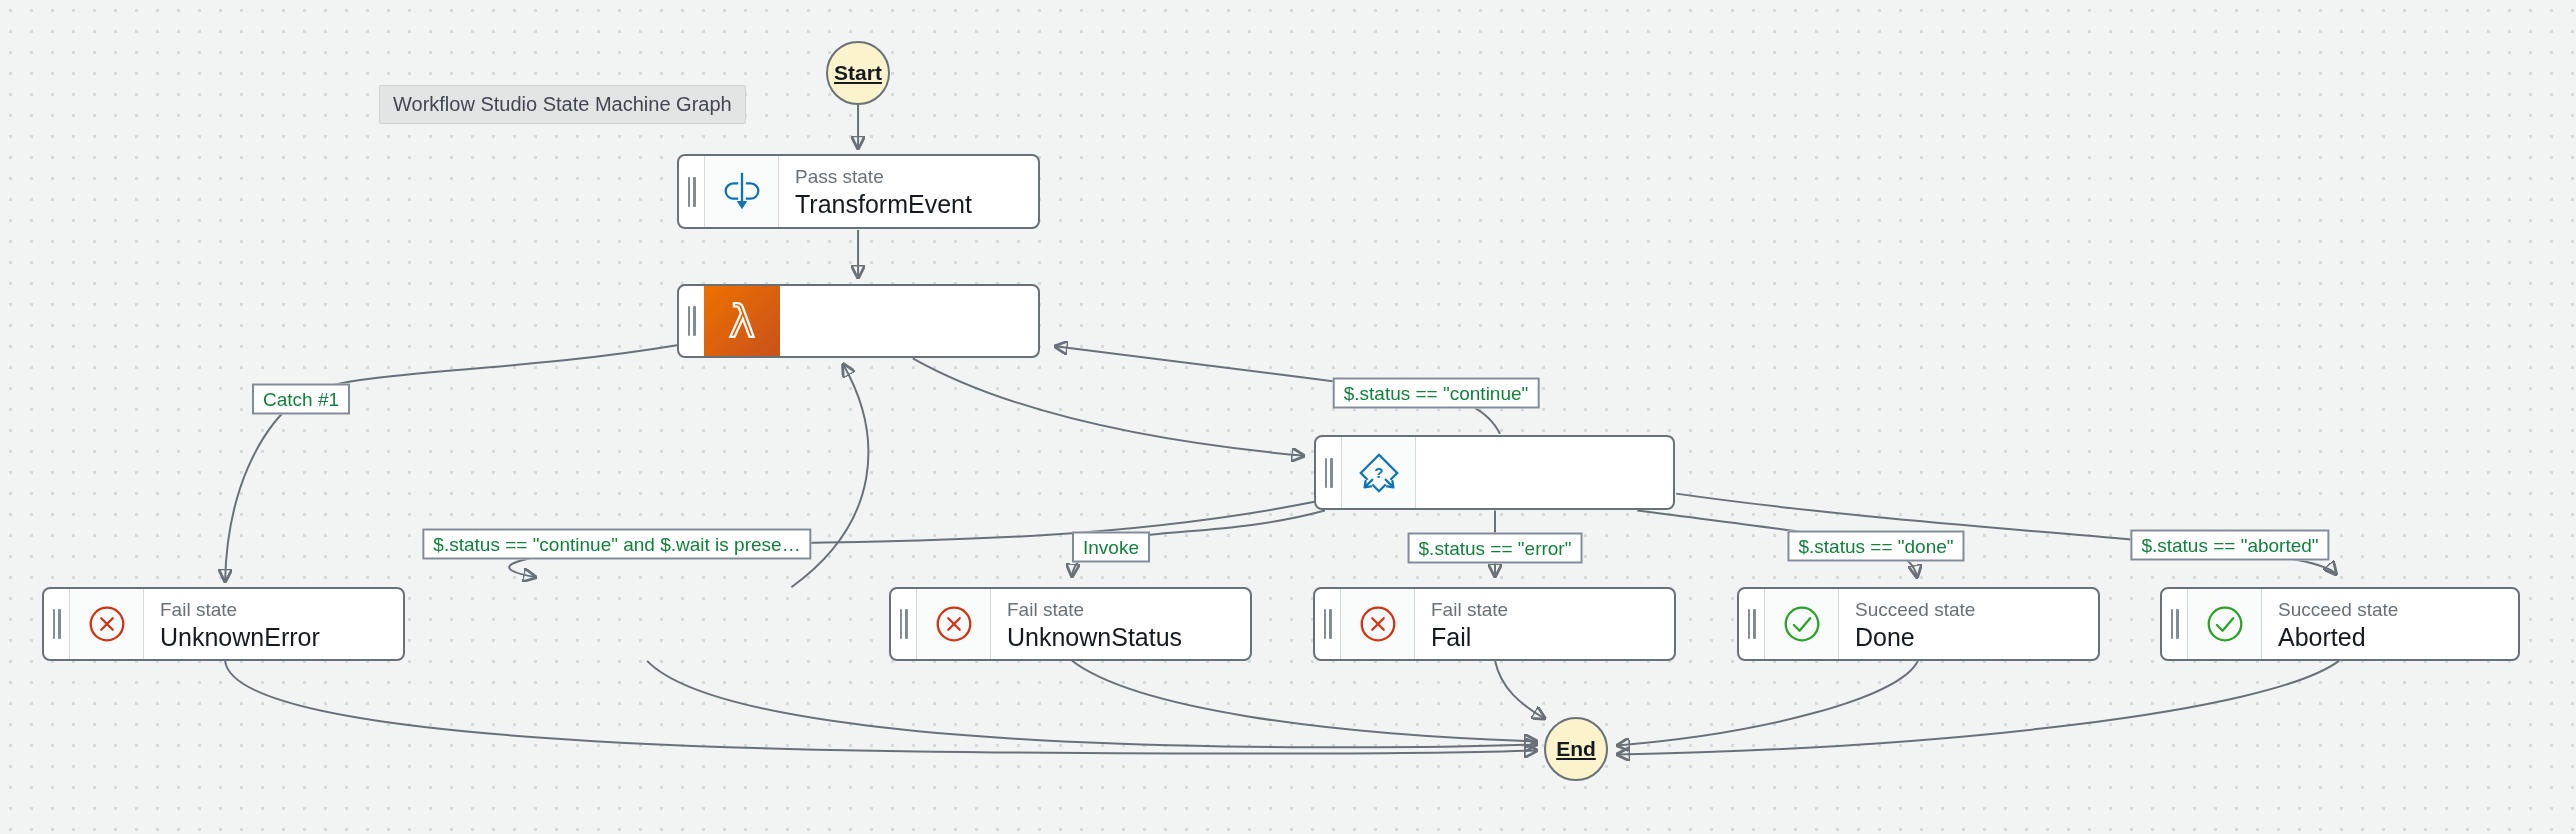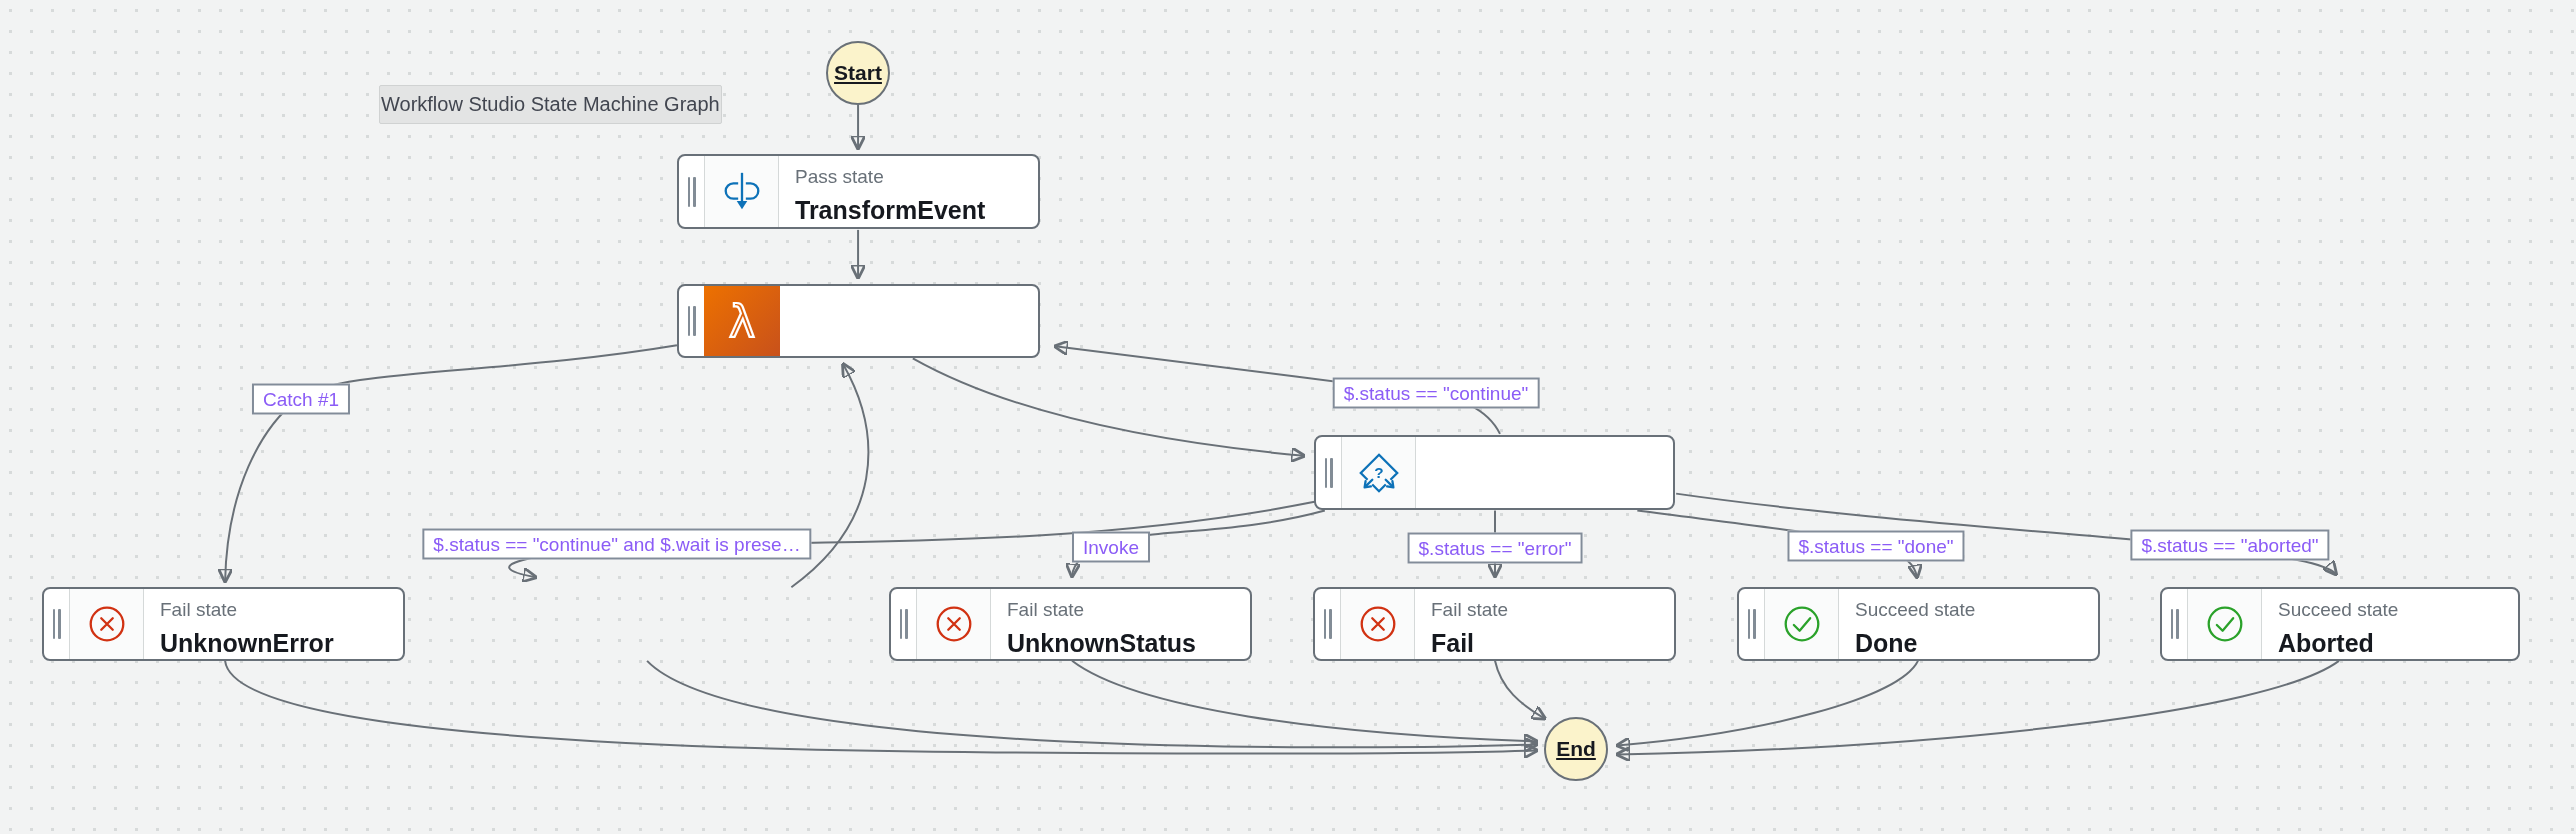--- a/index.html
+++ b/index.html
@@ -25,38 +25,38 @@
     width:73px; flex:none; background:#fafbfb;
     border-left:1px solid #d5d9d9; border-right:1px solid #d5d9d9;
     display:flex; align-items:center; justify-content:center;
   }
   .icon-cell.lambda {
     width:76px; border:none;
     background:linear-gradient(135deg,#ed7100,#c8511b);
   }
   .text-cell { padding:10px 0 0 16px; display:flex; flex-direction:column; overflow:hidden; }
   .state-type { font-size:19px; line-height:22px; color:#687078; white-space:nowrap; }
-  .state-name { font-size:25px; line-height:28px; font-weight:700; color:#16191f; margin-top:8px; white-space:nowrap; }
+  .state-name { font-size:25px; line-height:28px; font-weight:400; color:#16191f; margin-top:2px; white-space:nowrap; }
 
   .terminal {
     position:absolute; width:64px; height:64px; border-radius:50%;
     background:#fbf3cb; border:2px solid #697077; box-sizing:border-box;
     display:flex; align-items:center; justify-content:center;
     font-size:21px; font-weight:600; color:#16191f;text-decoration:underline;
   }
   .edge-label {
     position:absolute; transform:translate(-50%,-50%);
     background:#fff; border:2px solid #828c99;
-    color:#8b5cf6; font-size:19px; line-height:19px;
+    color:#15803d; font-size:19px; line-height:19px;
     padding:4px 9px; white-space:nowrap;
   }
   .tooltip {
     position:absolute; left:379px; top:85px;
     background:#e3e4e4; border:1px solid #d0d2d2; border-radius:2px;
-    color:#424650; font-size:20px; padding:7px 1px; white-space:nowrap;
+    color:#424650; font-size:20px; padding:7px 13px; white-space:nowrap;
   }
 </style>
 </head>
 <body>
 
 <div class="canvas">
 
   <svg class="edges" width="2576" height="834" viewBox="0 0 2588 838">
     <defs>
       <marker id="arrow" viewBox="0 0 10 10" refX="9" refY="5" markerWidth="7" markerHeight="7" orient="auto-start-reverse">

